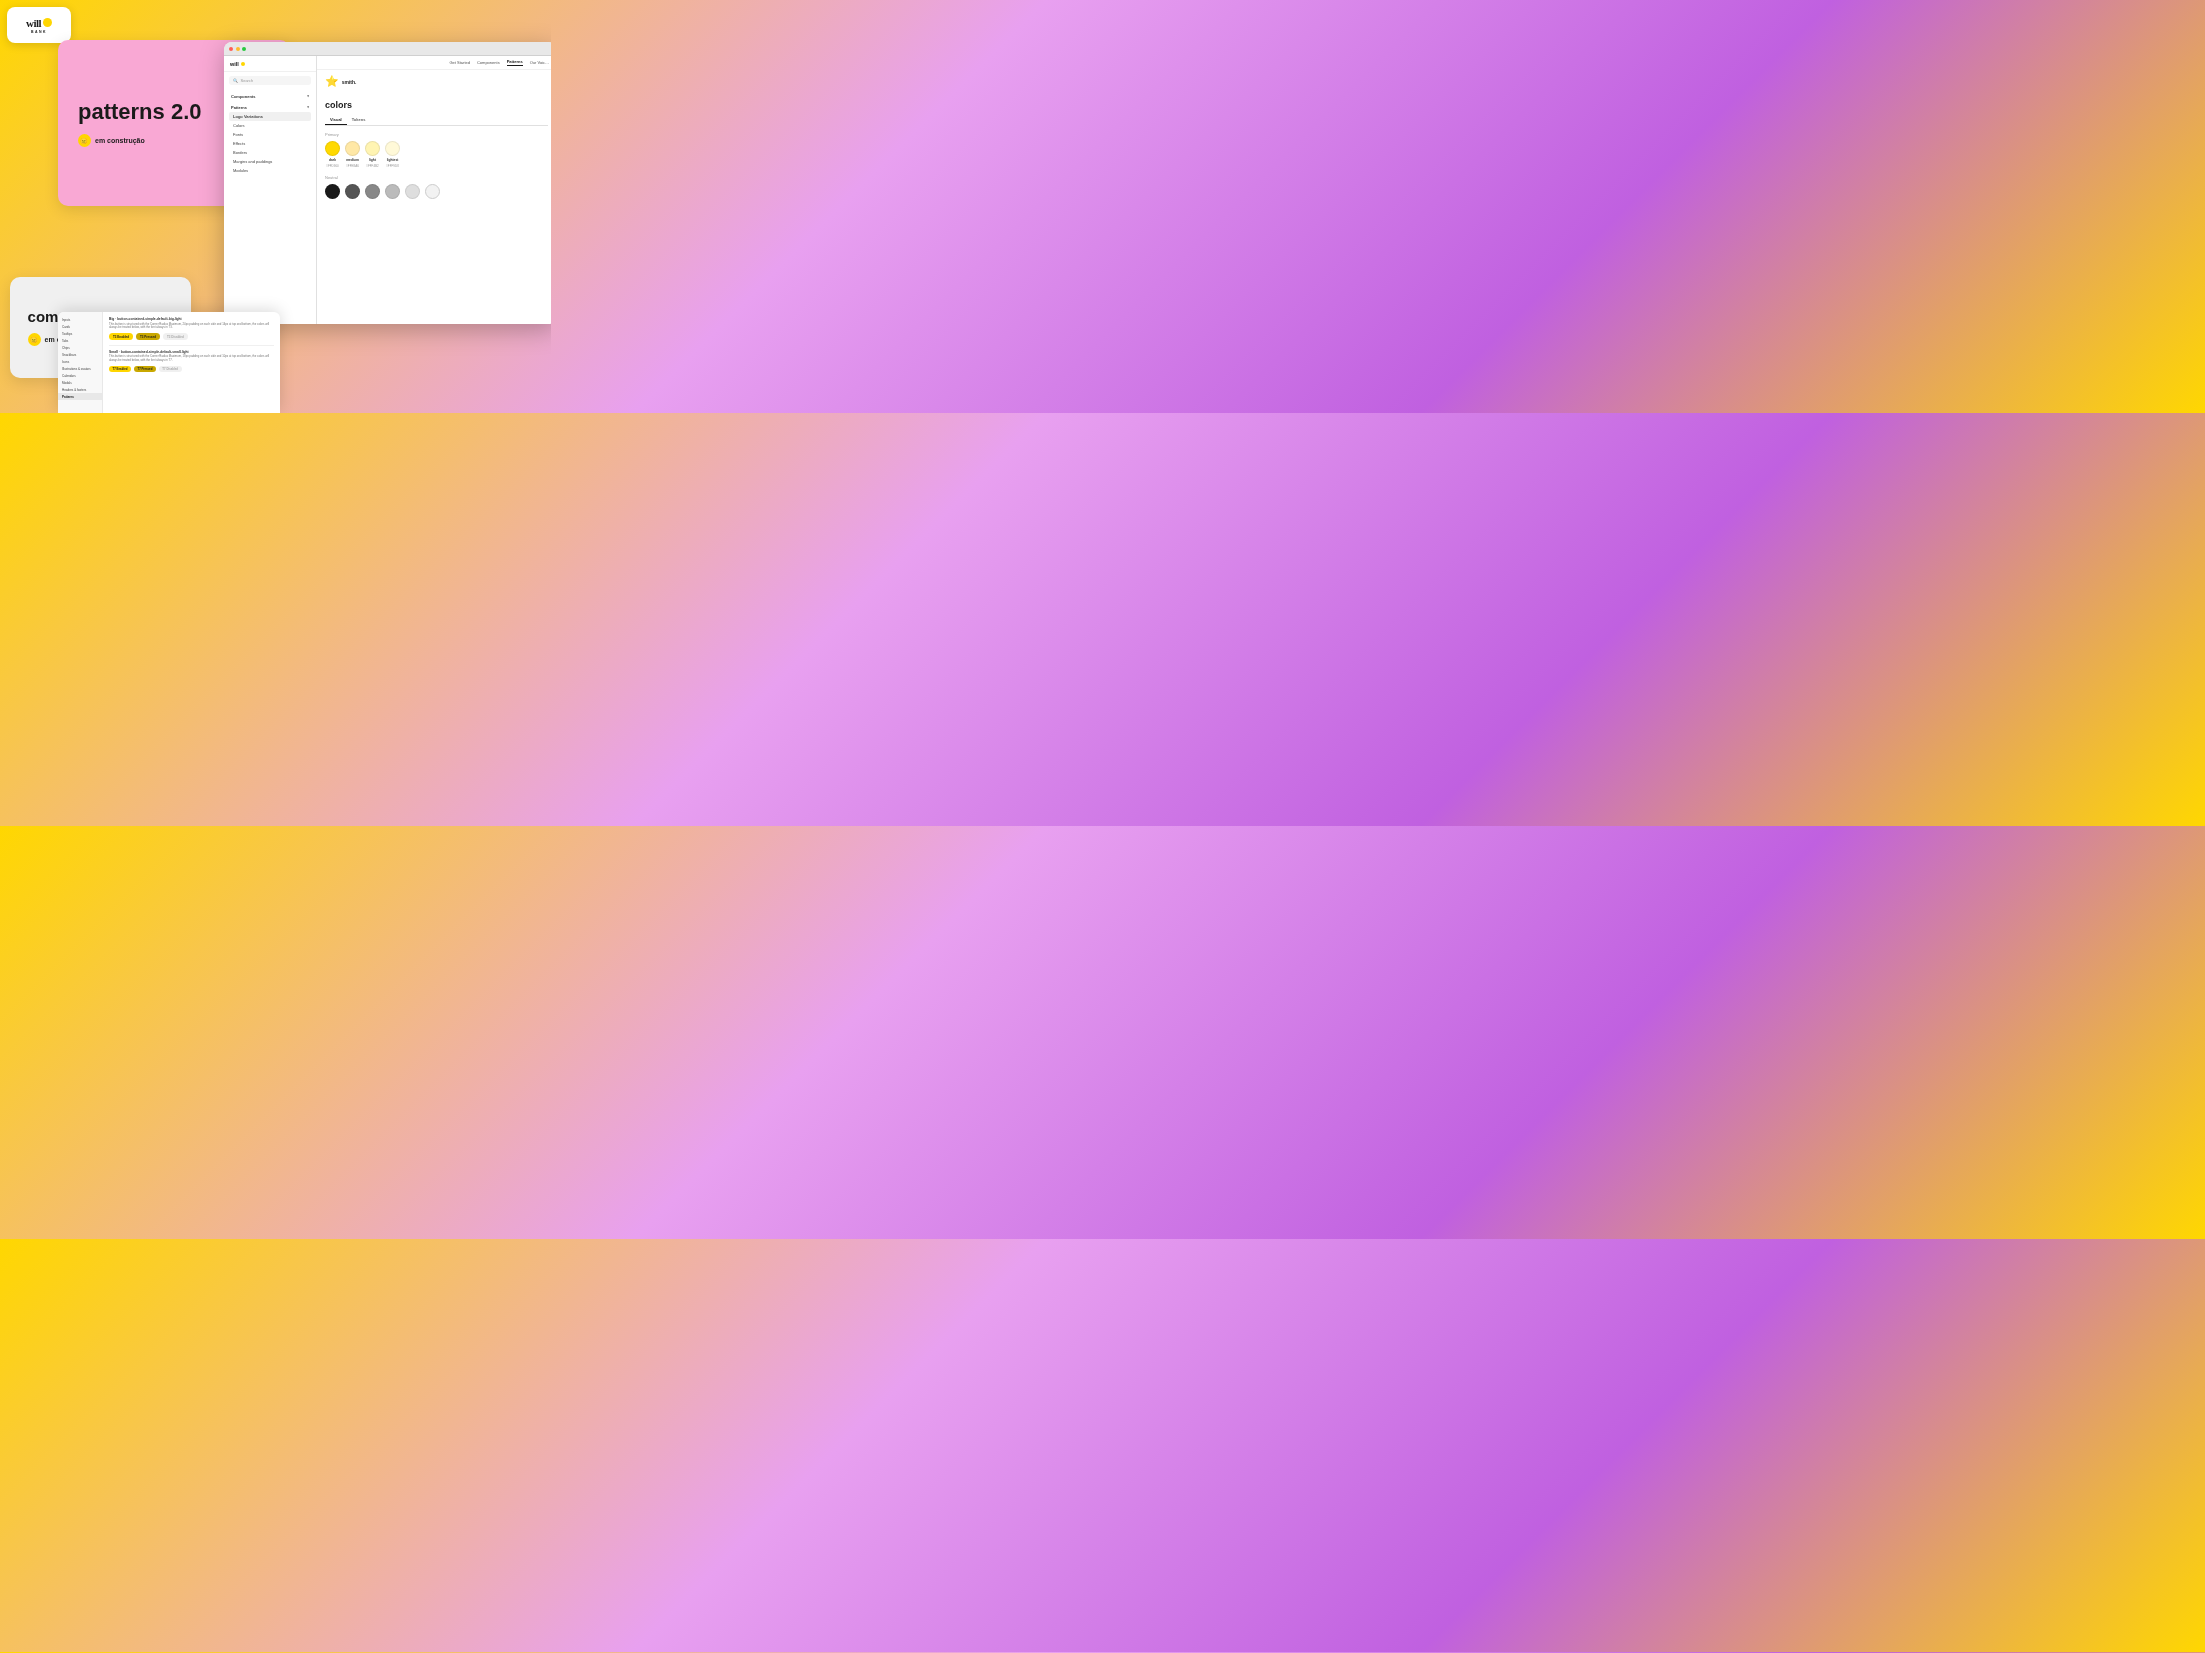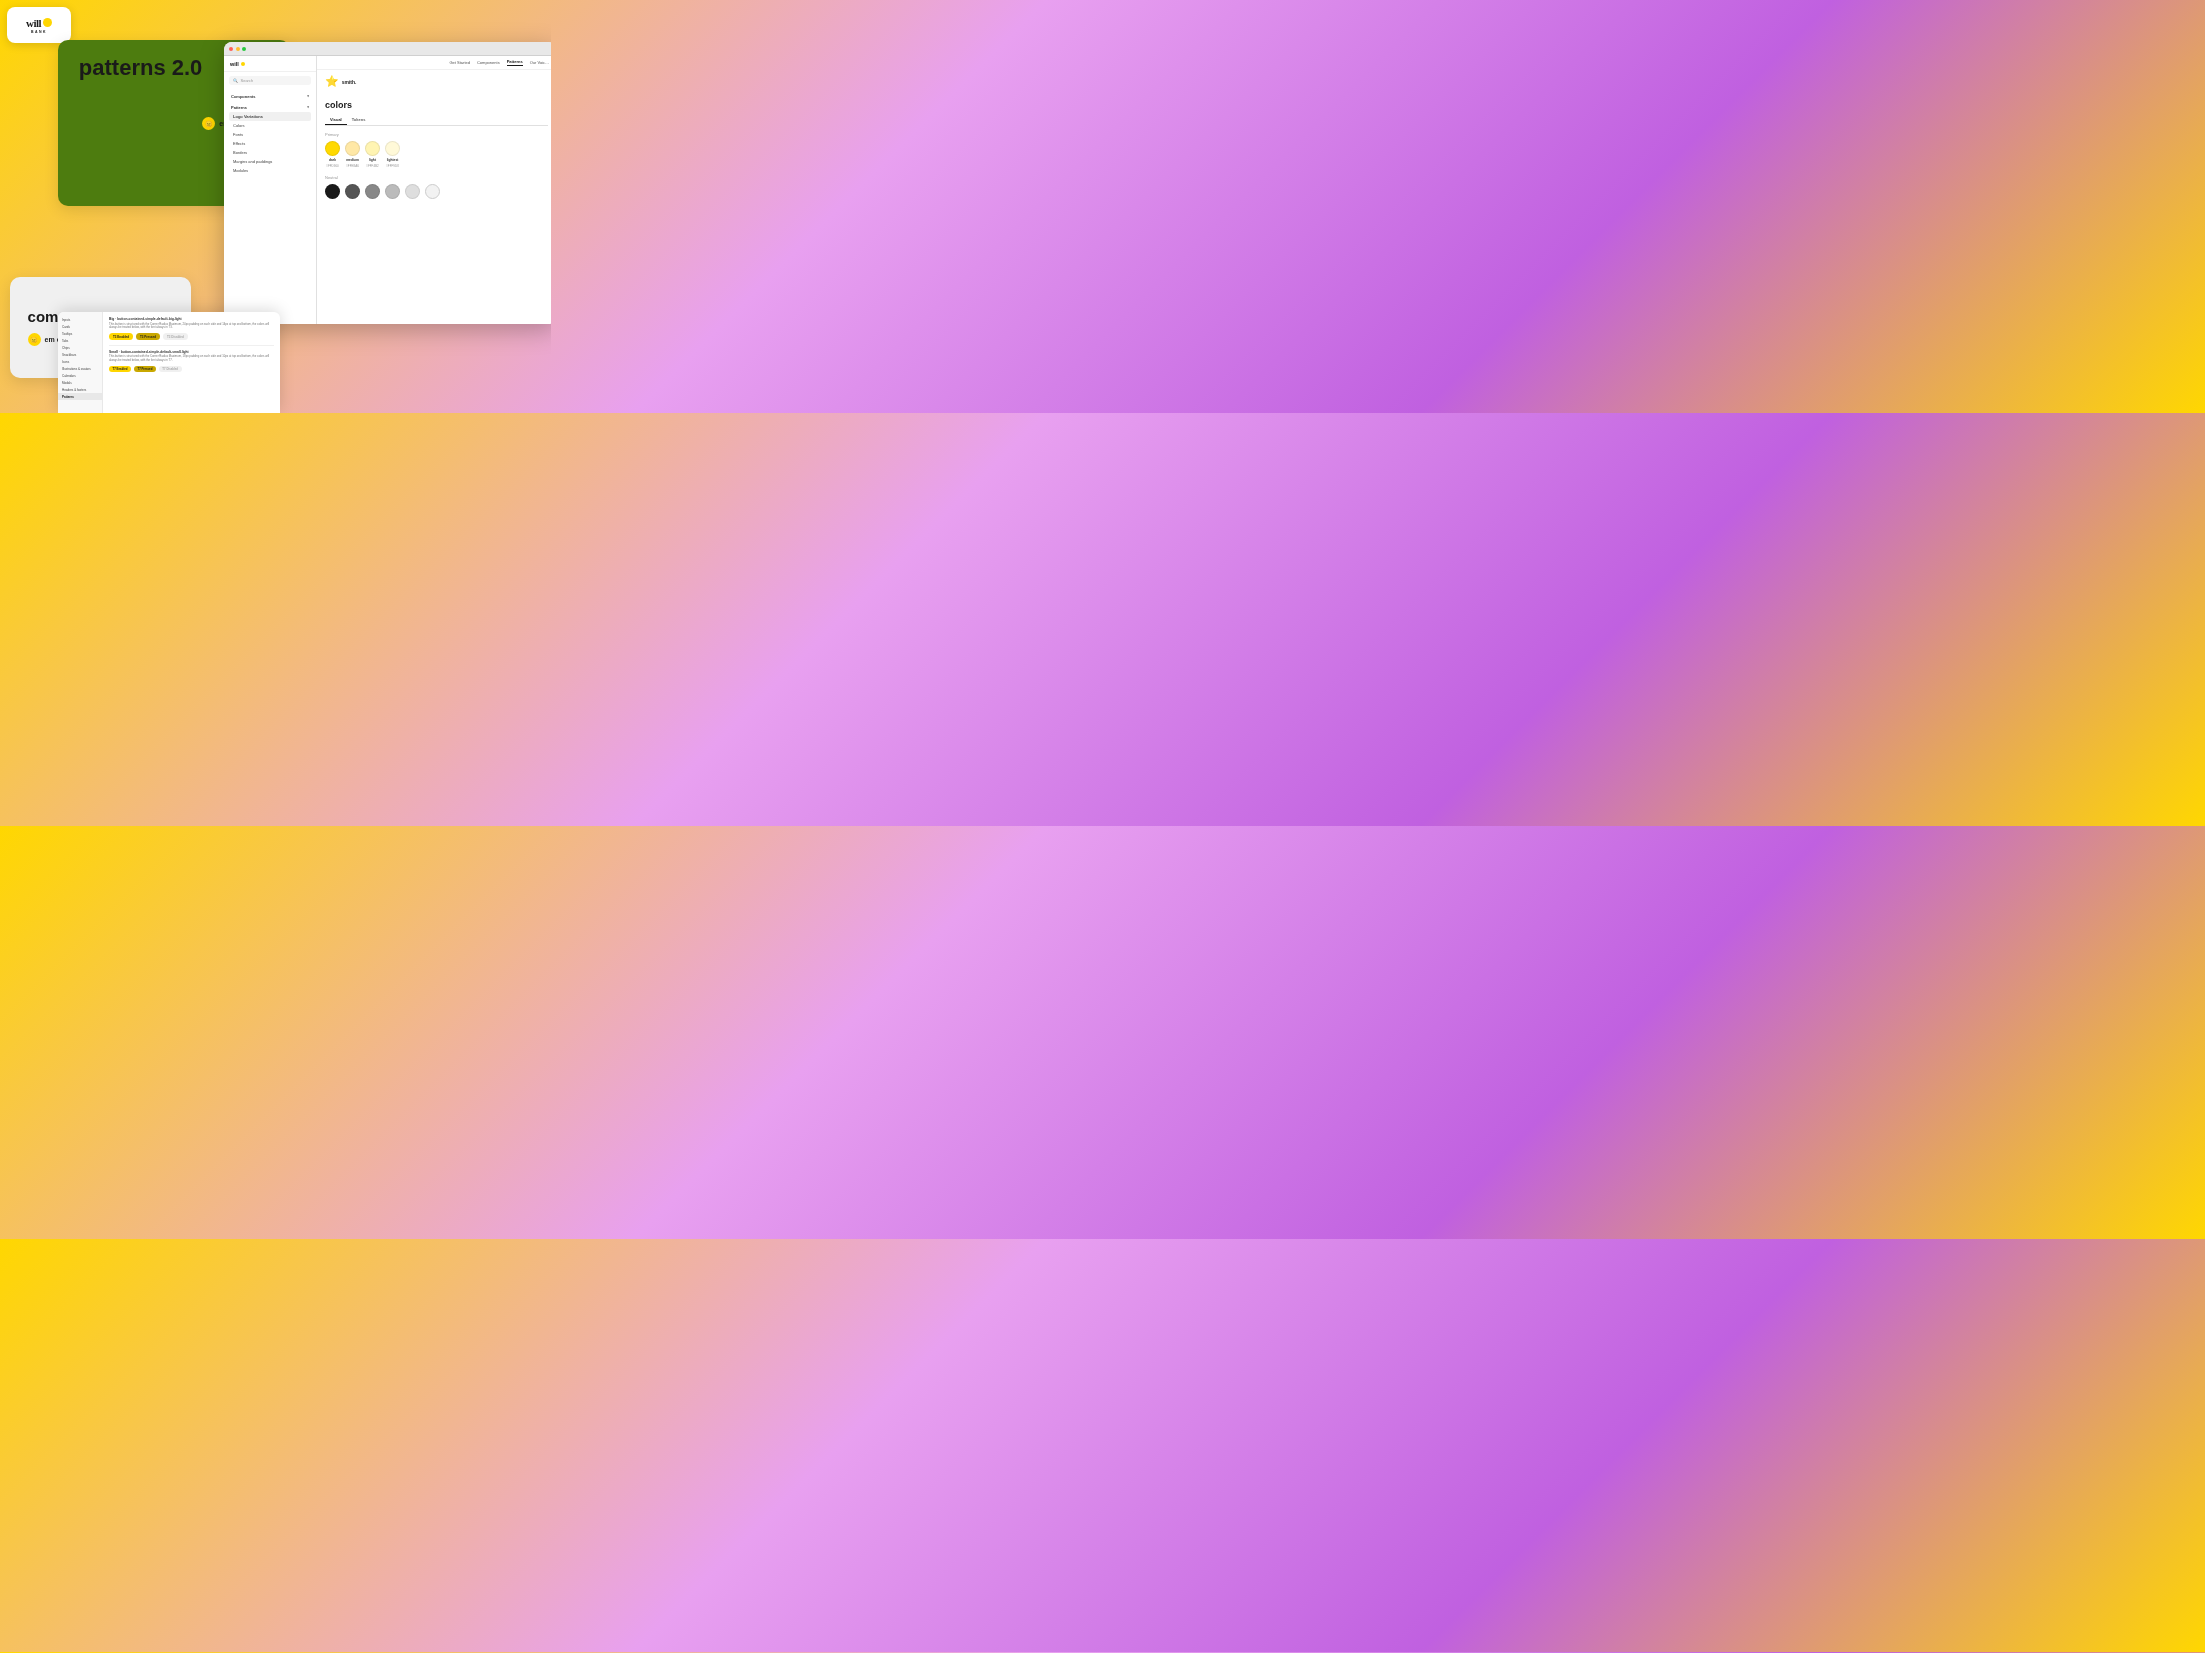--- a/index.html
+++ b/index.html
@@ -105,24 +105,24 @@
       color: #1a1a1a;
     }
 
     
     .patterns-card {
       position: absolute;
       top: 40px;
       left: 58px;
       width: 232px;
       height: 166px;
-      background: #4d7c0f;
+      background: #f9a8d4;
       border-radius: 10px;
       display: flex;
-      flex-direction: row;
+      flex-direction: column;
       justify-content: center;
       padding: 15px 20px;
       box-shadow: 0 4px 15px rgba(0,0,0,0.12);
       z-index: 2;
     }
 
     .patterns-title {
       font-size: 22px;
       font-weight: 900;
       color: #1a1a1a;

